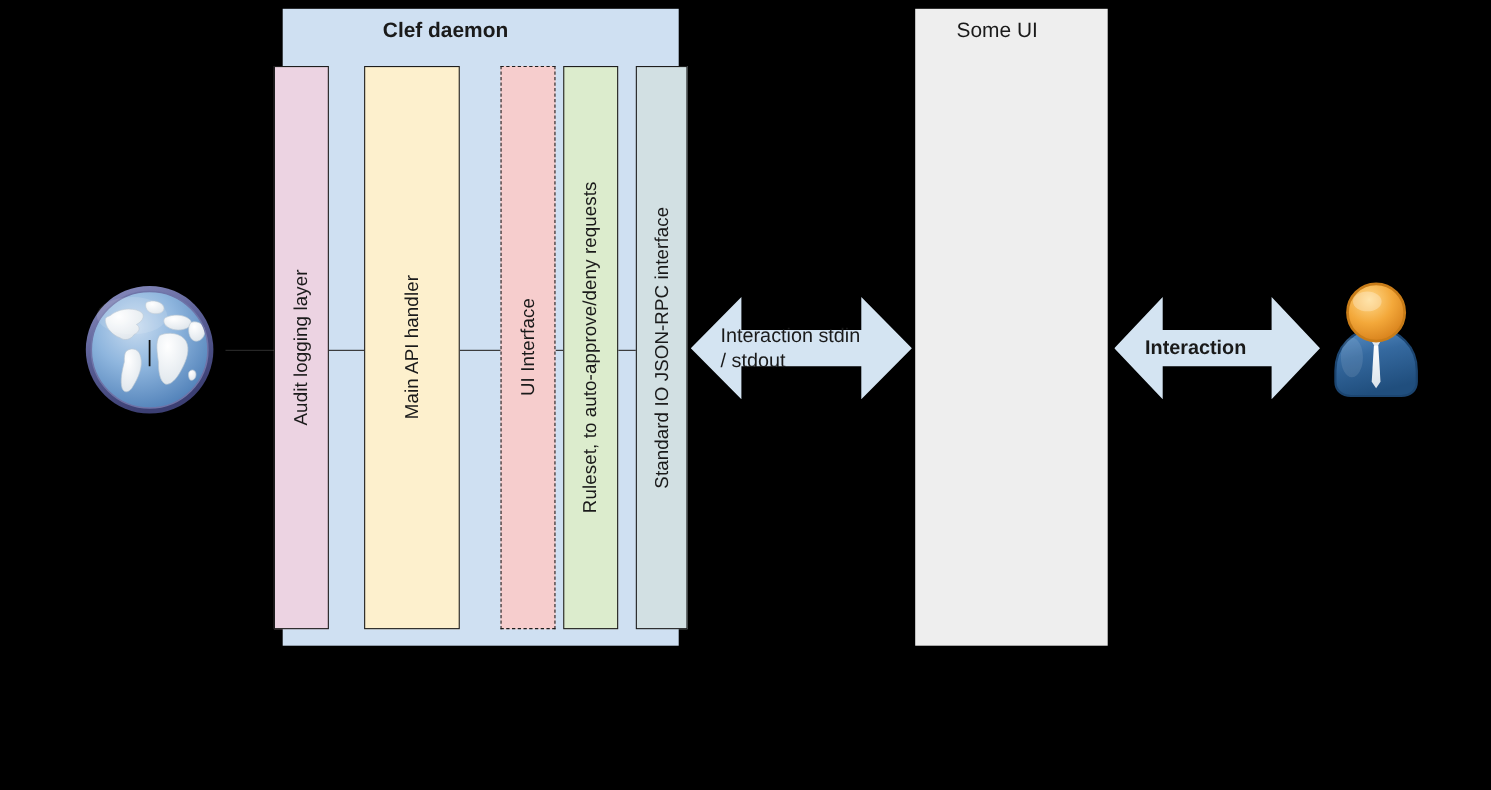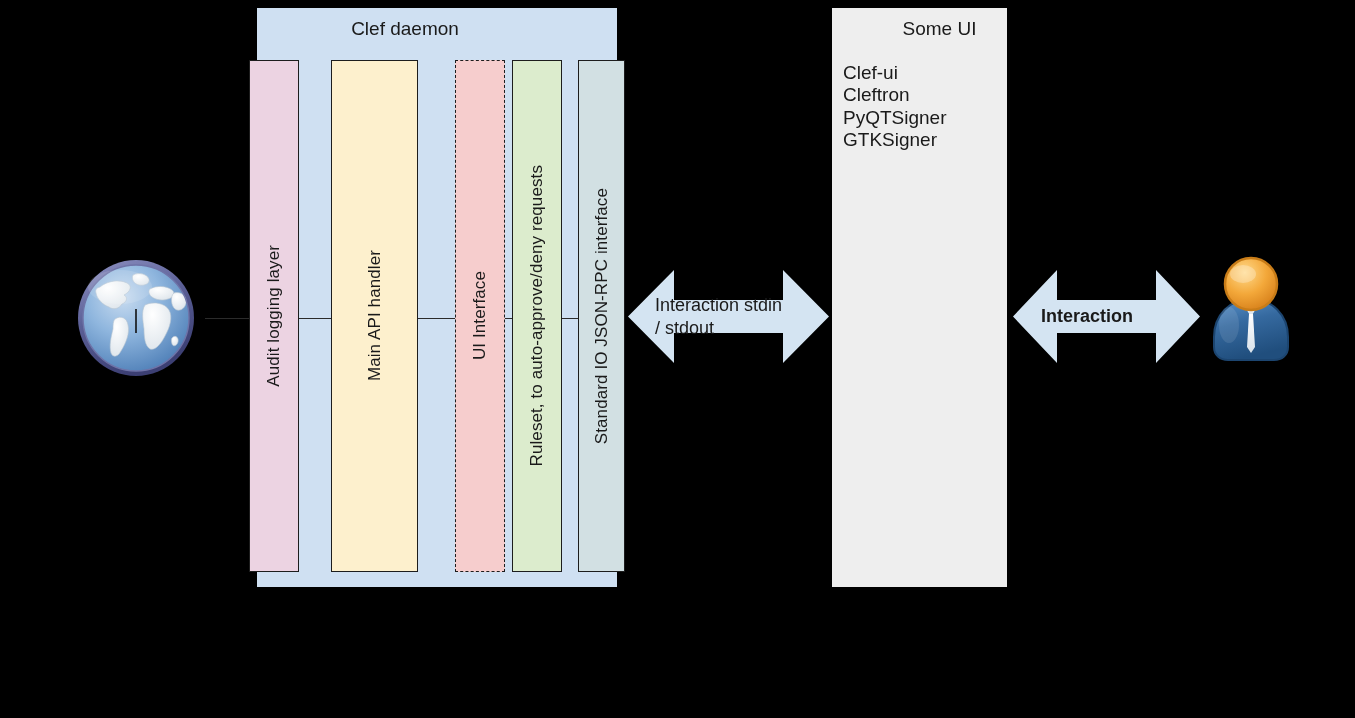--- a/index.html
+++ b/index.html
@@ -35,20 +35,21 @@
   }
   .daemon-title {
     position: absolute;
     left: 257px;
     top: 17px;
     width: 296px;
     text-align: center;
     font-size: 19px;
     line-height: 24px;
     color: #1a1a1a;
+    font-weight: bold;
   }
 
   
   .connector {
     position: absolute;
     height: 1px;
     background: #2b2b2b;
     top: 318px;
   }
   .conn-a { left: 298px; width: 34px; }
@@ -89,21 +90,21 @@
     position: absolute;
     left: 832px;
     top: 8px;
     width: 175px;
     height: 579px;
     background: #eeeeee;
     box-sizing: border-box;
   }
   .someui-title {
     position: absolute;
-    left: 852px;
+    left: 819px;
     top: 17px;
     width: 175px;
     text-align: center;
     font-size: 19px;
     line-height: 24px;
     color: #1a1a1a;
   }
   .someui-list {
     position: absolute;
     left: 843px;
@@ -235,26 +236,20 @@
   <div class="darrow arrow-stdio">
     <svg width="201" height="93" viewBox="0 0 201 93">
       <polygon points="0,46.5 46,0 46,30 155,30 155,0 201,46.5 155,93 155,63 46,63 46,93" fill="#d4e4f2" stroke="none"></polygon>
     </svg>
     <div class="alabel">Interaction stdin
 / stdout</div>
   </div>
 
   <div class="someui-box"></div>
   <div class="someui-title">Some UI</div>
-  <div class="someui-list">
-    <div>Clef-ui</div>
-    <div>Cleftron</div>
-    <div>PyQTSigner</div>
-    <div>GTKSigner</div>
-  </div>
 
   <div class="darrow arrow-inter">
     <svg width="187" height="93" viewBox="0 0 187 93">
       <polygon points="0,46.5 44,0 44,30 143,30 143,0 187,46.5 143,93 143,63 44,63 44,93" fill="#d4e4f2" stroke="none"></polygon>
     </svg>
     <div class="alabel">Interaction</div>
   </div>
 
   <div class="usericon">
     <svg viewBox="0 0 92 110" width="92" height="110">

